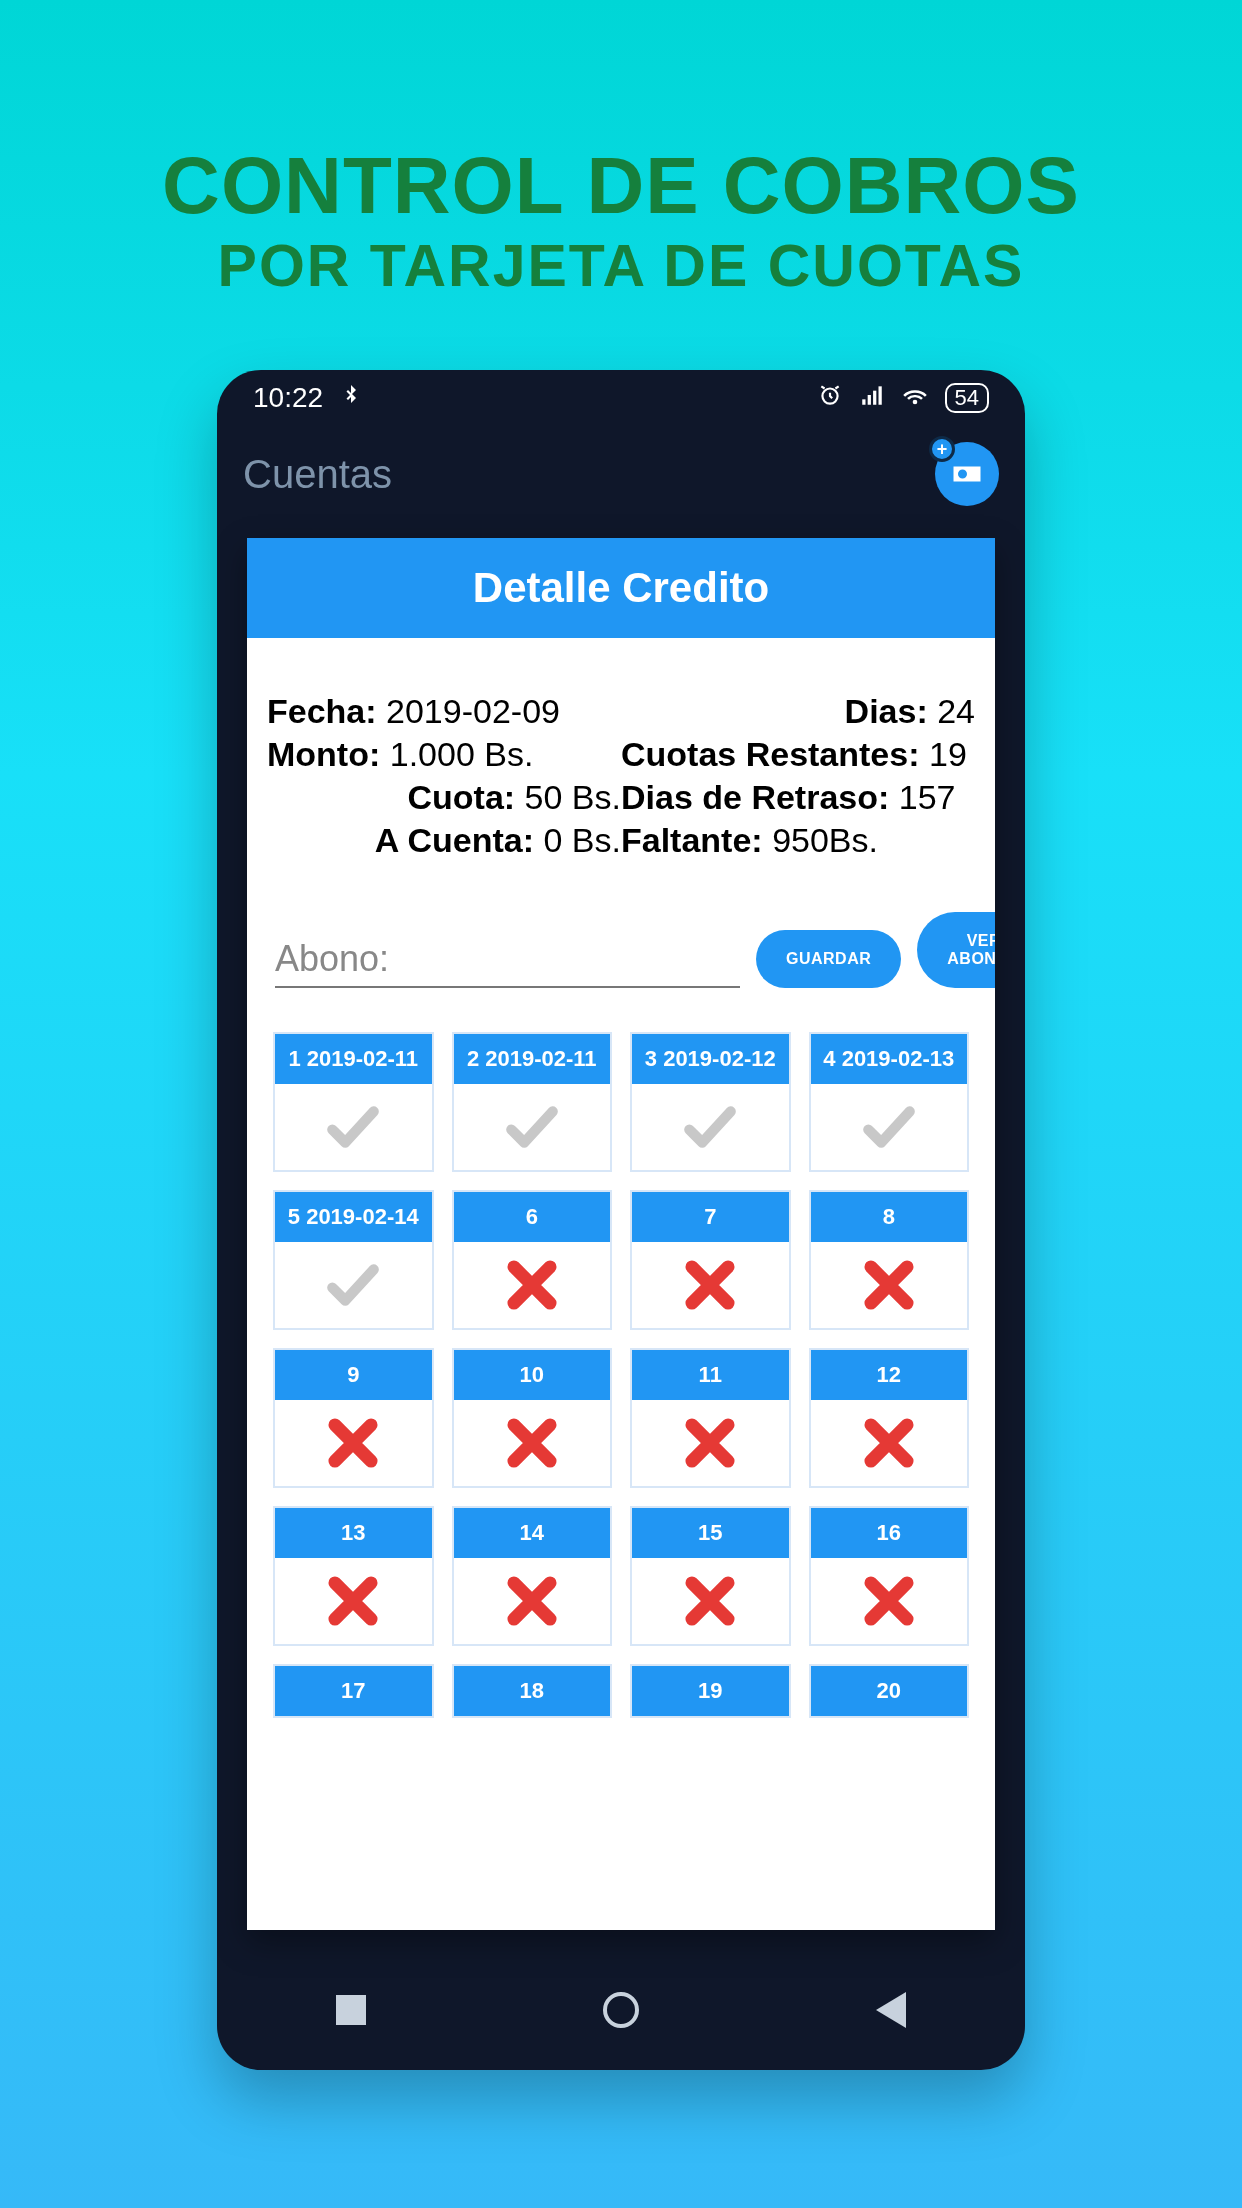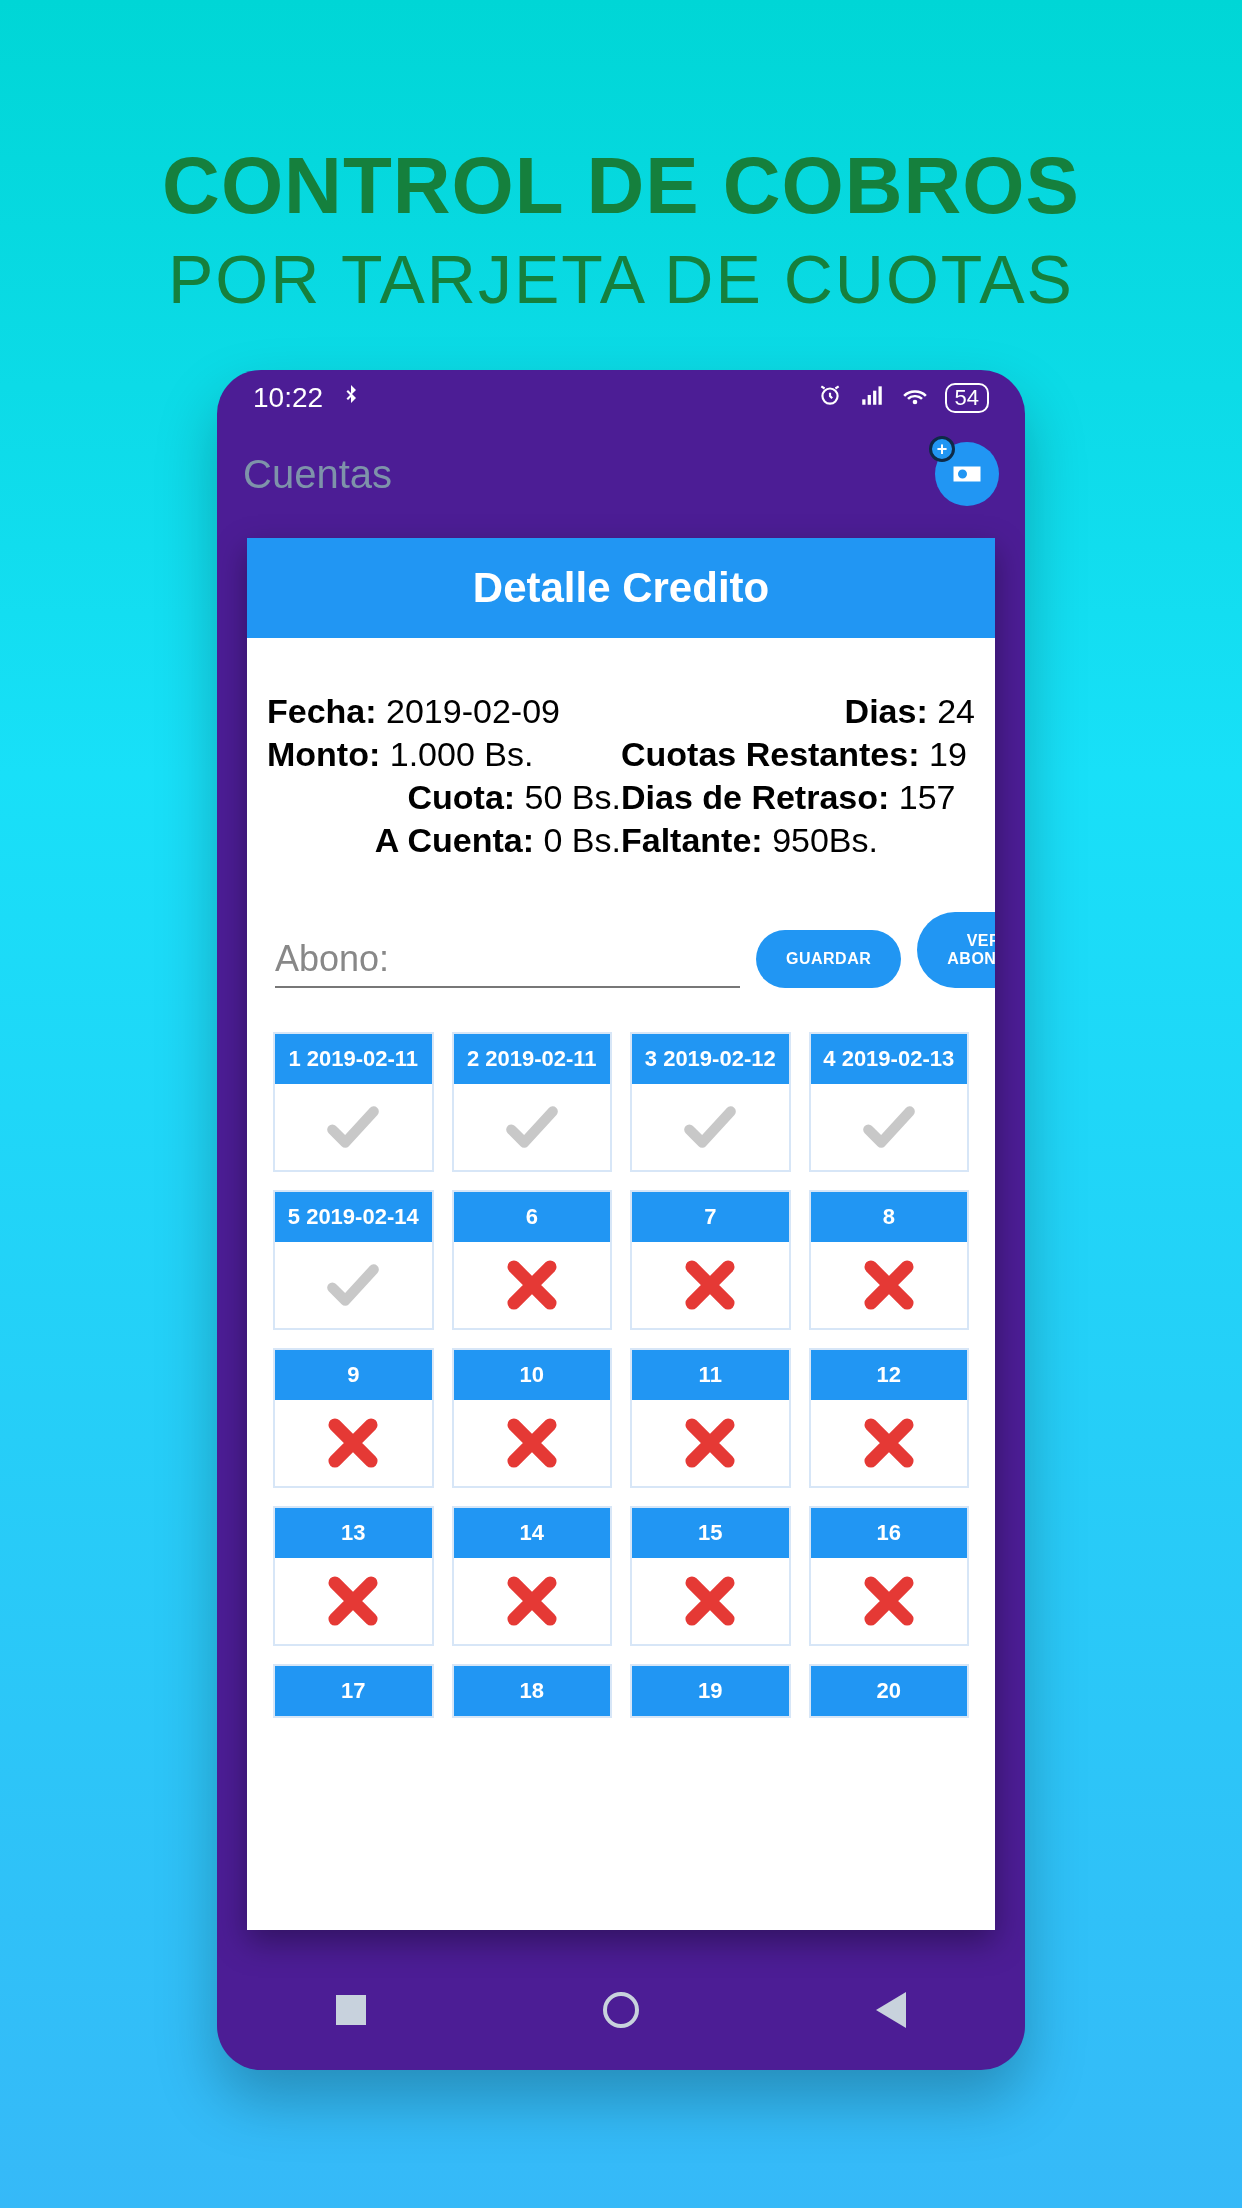--- a/index.html
+++ b/index.html
@@ -14,33 +14,33 @@
     text-align: center;
     padding-top: 140px;
     color: #15803d;
   }
   .promo-line1 {
     font-size: 80px;
     font-weight: 800;
     letter-spacing: 1px;
   }
   .promo-line2 {
-    font-size: 68px;
-    font-weight: 400;
+    font-size: 59px;
+    font-weight: 700;
     letter-spacing: 2px;
-    margin-top: 8px;
+    margin-top: 0px;
   }
   .phone {
     position: absolute;
     left: 50%;
     top: 370px;
     transform: translateX(-50%);
     width: 808px;
     height: 1700px;
-    background: #4c1d95;
+    background: #0f172a;
     border-radius: 44px;
     box-shadow: 0 30px 60px rgba(0,0,0,.25);
     overflow: hidden;
   }
   .statusbar {
     height: 56px;
     display: flex;
     align-items: center;
     color: #fff;
     padding: 0 36px;

